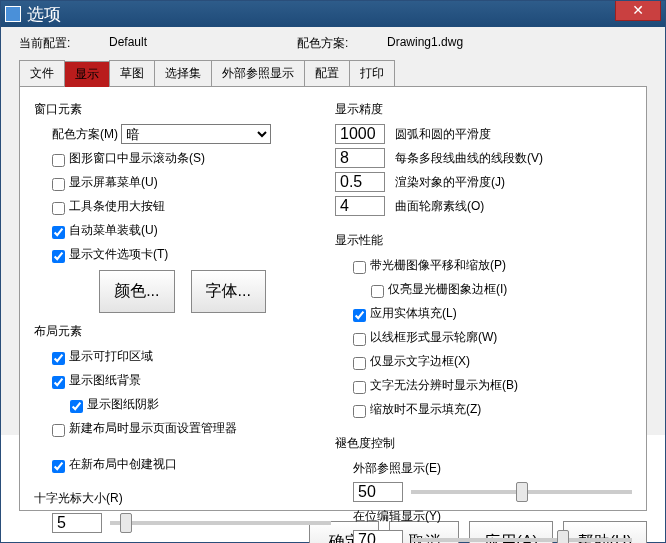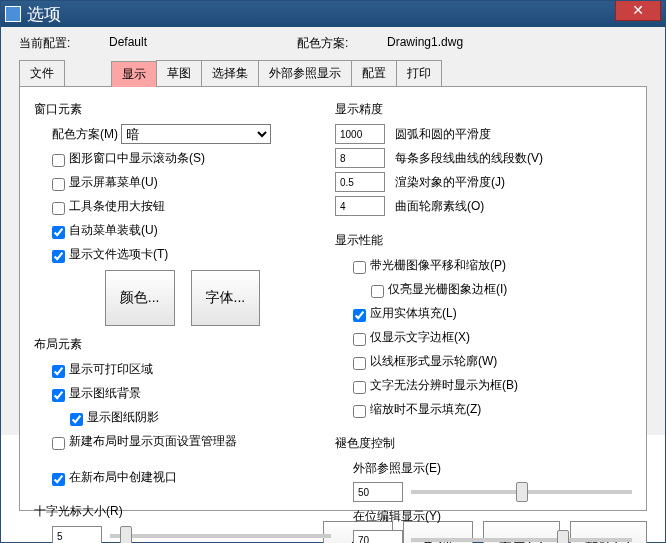--- a/index.html
+++ b/index.html
@@ -9,33 +9,33 @@
 .titlebar .icon { width: 16px; height: 16px; background: #4a90d9; margin-right: 6px; border: 1px solid #fff; }
 .titlebar .title { font-size: 17px; }
 .close-btn { position: absolute; right: 4px; top: 0; width: 46px; height: 20px; background: #c94040; color: #fff; text-align: center; line-height: 18px; font-size: 14px; border: 1px solid #9a2020; border-top: none; cursor: pointer; }
 .content { background: #f0f0f0; height: 408px; padding: 0; }
 .cfg-row { display: flex; padding: 8px 18px 4px; }
 .cfg-row .lbl { width: 80px; }
 .cfg-row .val { margin-left: 10px; }
 .cfg-row .lbl2 { margin-left: 150px; width: 80px; }
 .tabs { display: flex; padding: 0 18px; border-bottom: none; margin-top: 4px; }
 .tab { padding: 4px 10px; border: 1px solid #999; border-bottom: none; background: #f0f0f0; cursor: pointer; margin-right: -1px; position: relative; }
-.tab.active { background: #fca5a5; z-index: 2; top: 1px; margin-left: 47px; }
+.tab.active { background: #b91c1c; z-index: 2; top: 1px; }
 .panel { margin: 0 18px; background: #fff; border: 1px solid #999; height: 425px; padding: 10px 14px; display: flex; gap: 4px; position: relative; }
 .col { flex: 1; }
 .group-title { margin: 4px 0 6px; }
 .row { display: flex; align-items: center; margin: 4px 0; min-height: 20px; }
 .row label { display: flex; align-items: flex-end; cursor: pointer; }
 .row input[type=checkbox] { margin-right: 4px; }
 .row.indent { padding-left: 18px; }
 .row.indent2 { padding-left: 36px; }
 select.combo { width: 150px; height: 20px; border: 1px solid #7a7a7a; background: #fff; }
-.btn { padding: 18px 14px; border: 1px solid #888; background: linear-gradient(#fff,#e4e4e4); cursor: pointer; font-size: 14px; font-family: inherit; }
+.btn { padding: 10px 14px; border: 1px solid #888; background: linear-gradient(#fff,#e4e4e4); cursor: pointer; font-size: 16px; font-family: inherit; }
 .btns-row { display: flex; gap: 16px; justify-content: center; margin: 6px 0 10px; }
-.num-input { width: 50px; height: 20px; border: 1px solid #888; padding: 0 4px; font-size: 10px; }
+.num-input { width: 50px; height: 20px; border: 1px solid #888; padding: 0 4px; font-size: 16px; }
 .num-row { display: flex; align-items: center; margin: 4px 0; }
 .num-row .num-input { margin-right: 10px; }
 .slider-row { display: flex; align-items: center; margin: 2px 0; padding-left: 18px; }
 .slider-row .num-input { margin-right: 8px; }
 .slider { flex: 1; -webkit-appearance: none; appearance: none; height: 4px; background: #ccc; outline: none; }
 .slider::-webkit-slider-thumb { -webkit-appearance: none; width: 12px; height: 20px; background: #e8e8e8; border: 1px solid #888; cursor: pointer; border-radius: 2px; }
 .slider::-moz-range-thumb { width: 12px; height: 20px; background: #e8e8e8; border: 1px solid #888; cursor: pointer; border-radius: 2px; }
 .footer { display: flex; justify-content: flex-end; gap: 10px; padding: 10px 18px; }
 .footer .btn { min-width: 70px; }
 .gap { height: 8px; }
@@ -186,27 +186,27 @@
           </div>
         <div class="row indent">
             <label>
               <input type="checkbox" checked="" style="">
               <span>应用实体填充(L)</span>
             </label>
           </div>
         <div class="row indent">
             <label>
               <input type="checkbox" style="">
+              <span>以线框形式显示轮廓(W)</span>
+            </label>
+          </div>
+        <div class="row indent">
+            <label>
+              <input type="checkbox" style="">
               <span>仅显示文字边框(X)</span>
-            </label>
-          </div>
-        <div class="row indent">
-            <label>
-              <input type="checkbox" style="">
-              <span>以线框形式显示轮廓(W)</span>
             </label>
           </div>
         <div class="row indent">
             <label>
               <input type="checkbox" style="">
               <span>文字无法分辨时显示为框(B)</span>
             </label>
           </div>
         <div class="row indent">
             <label>

